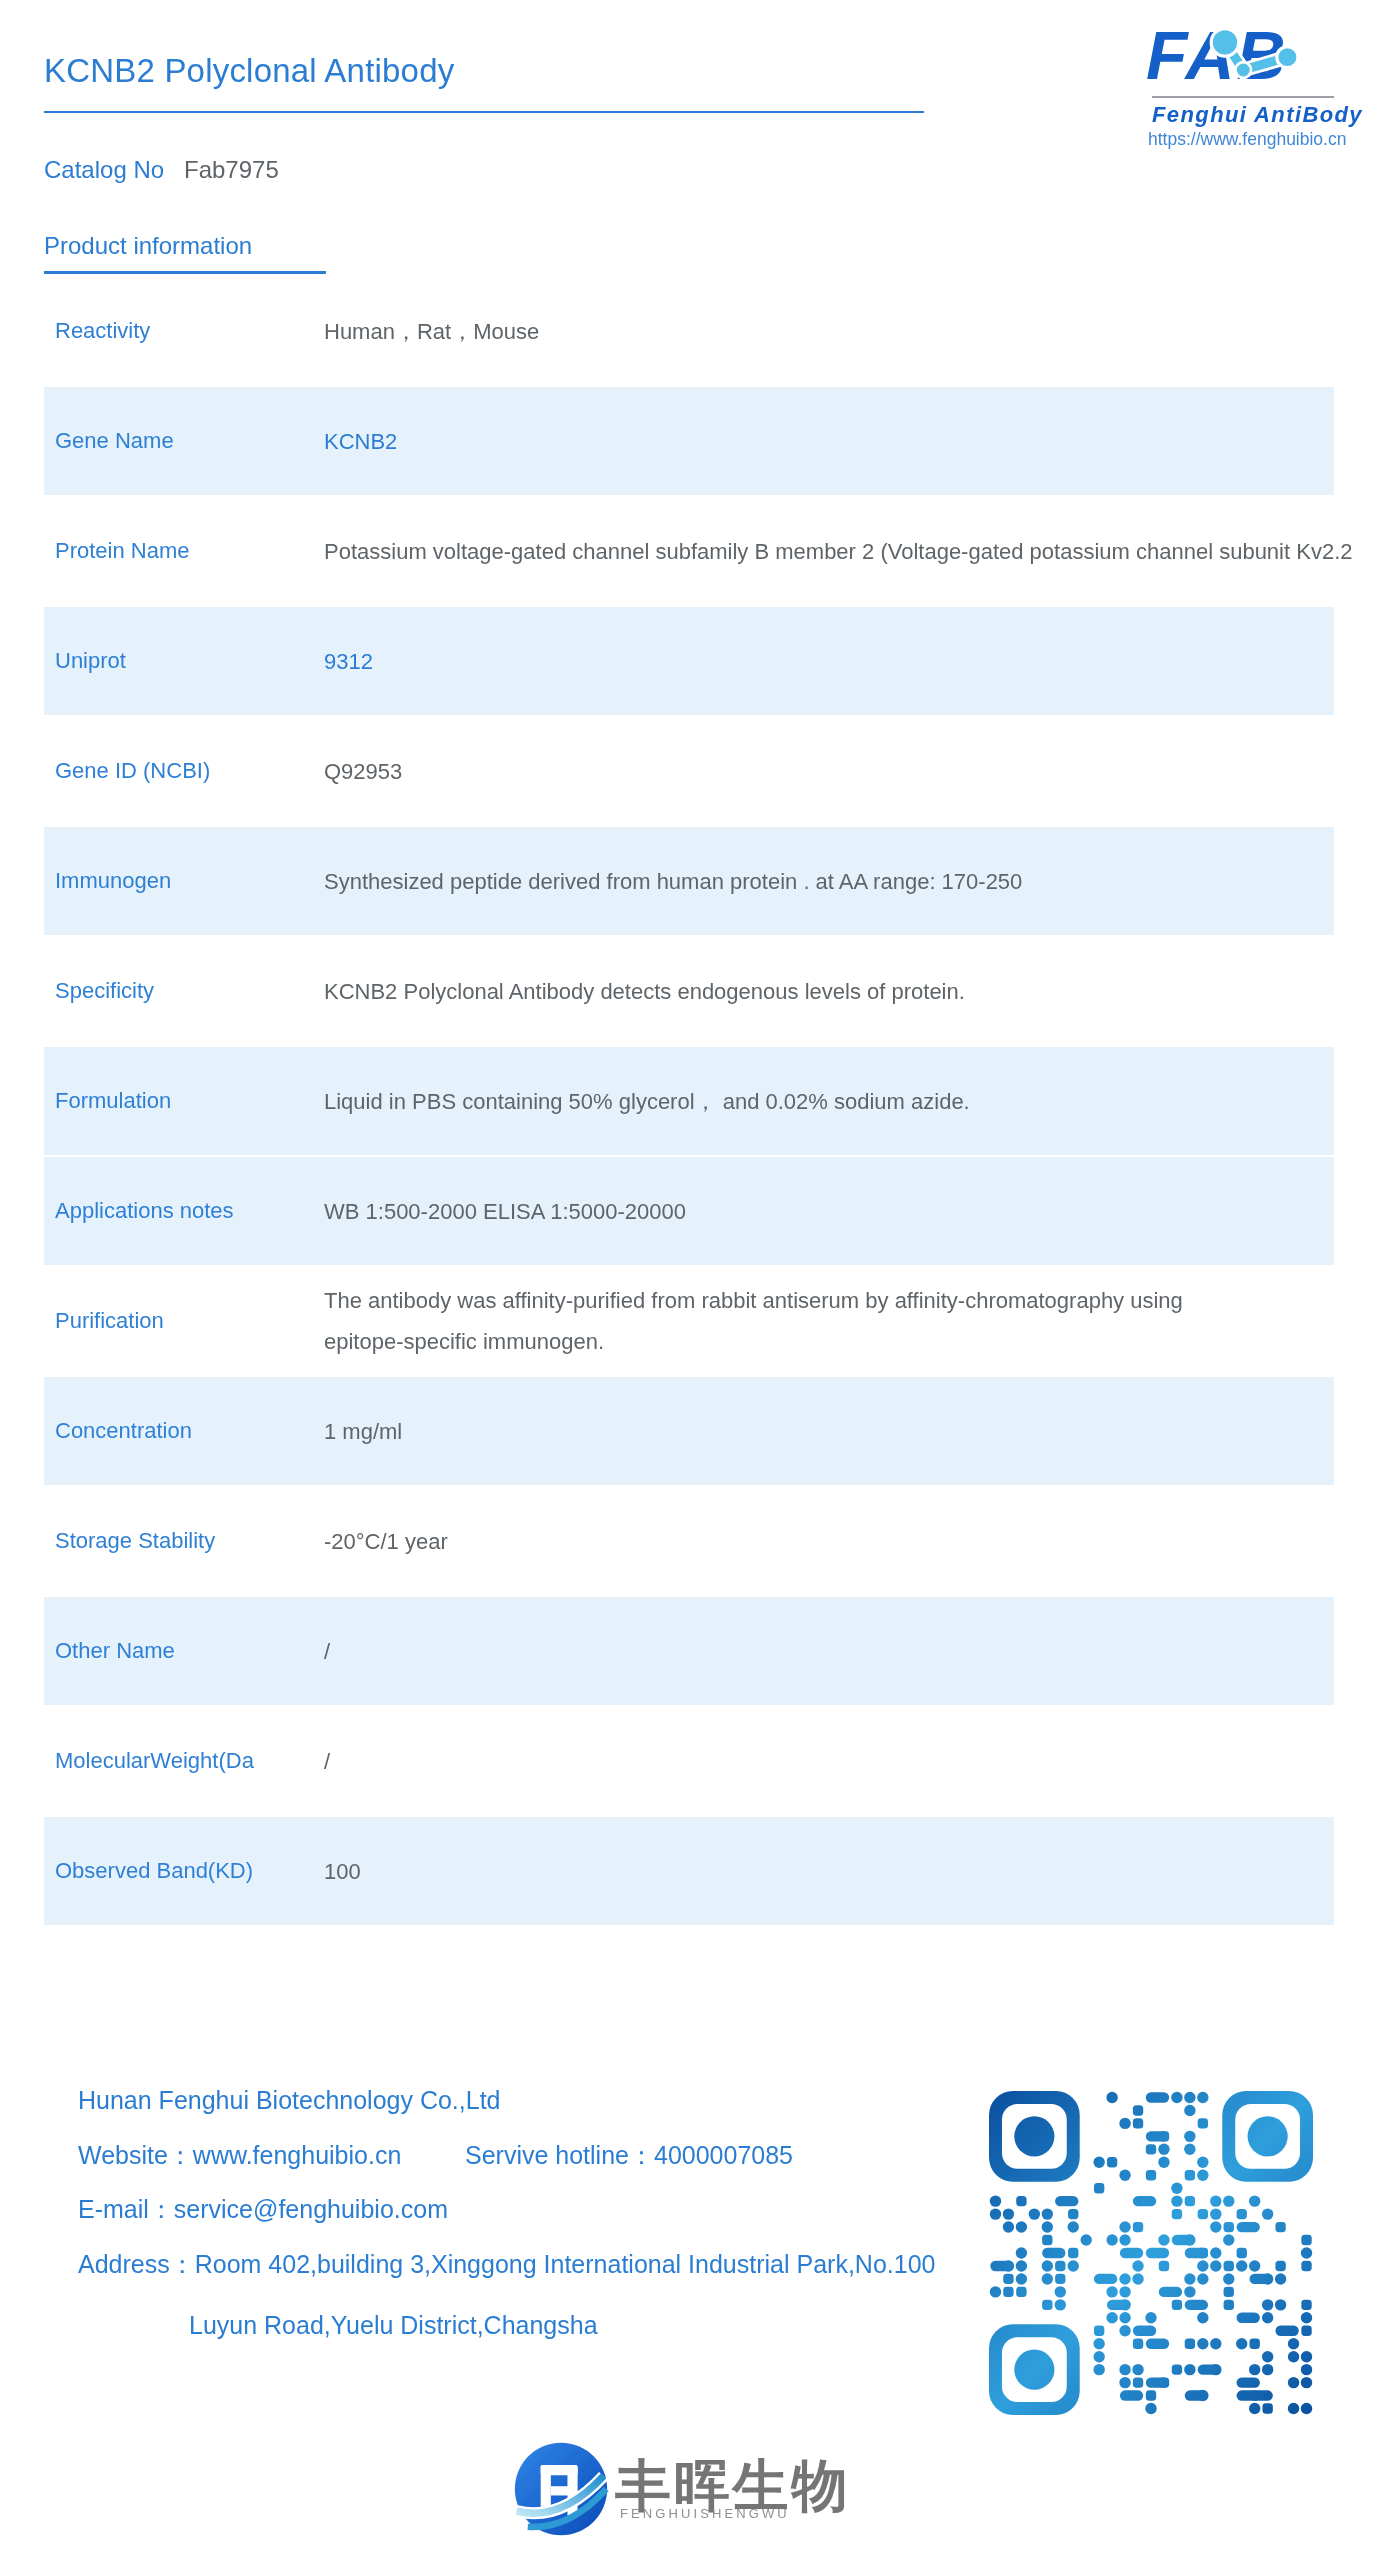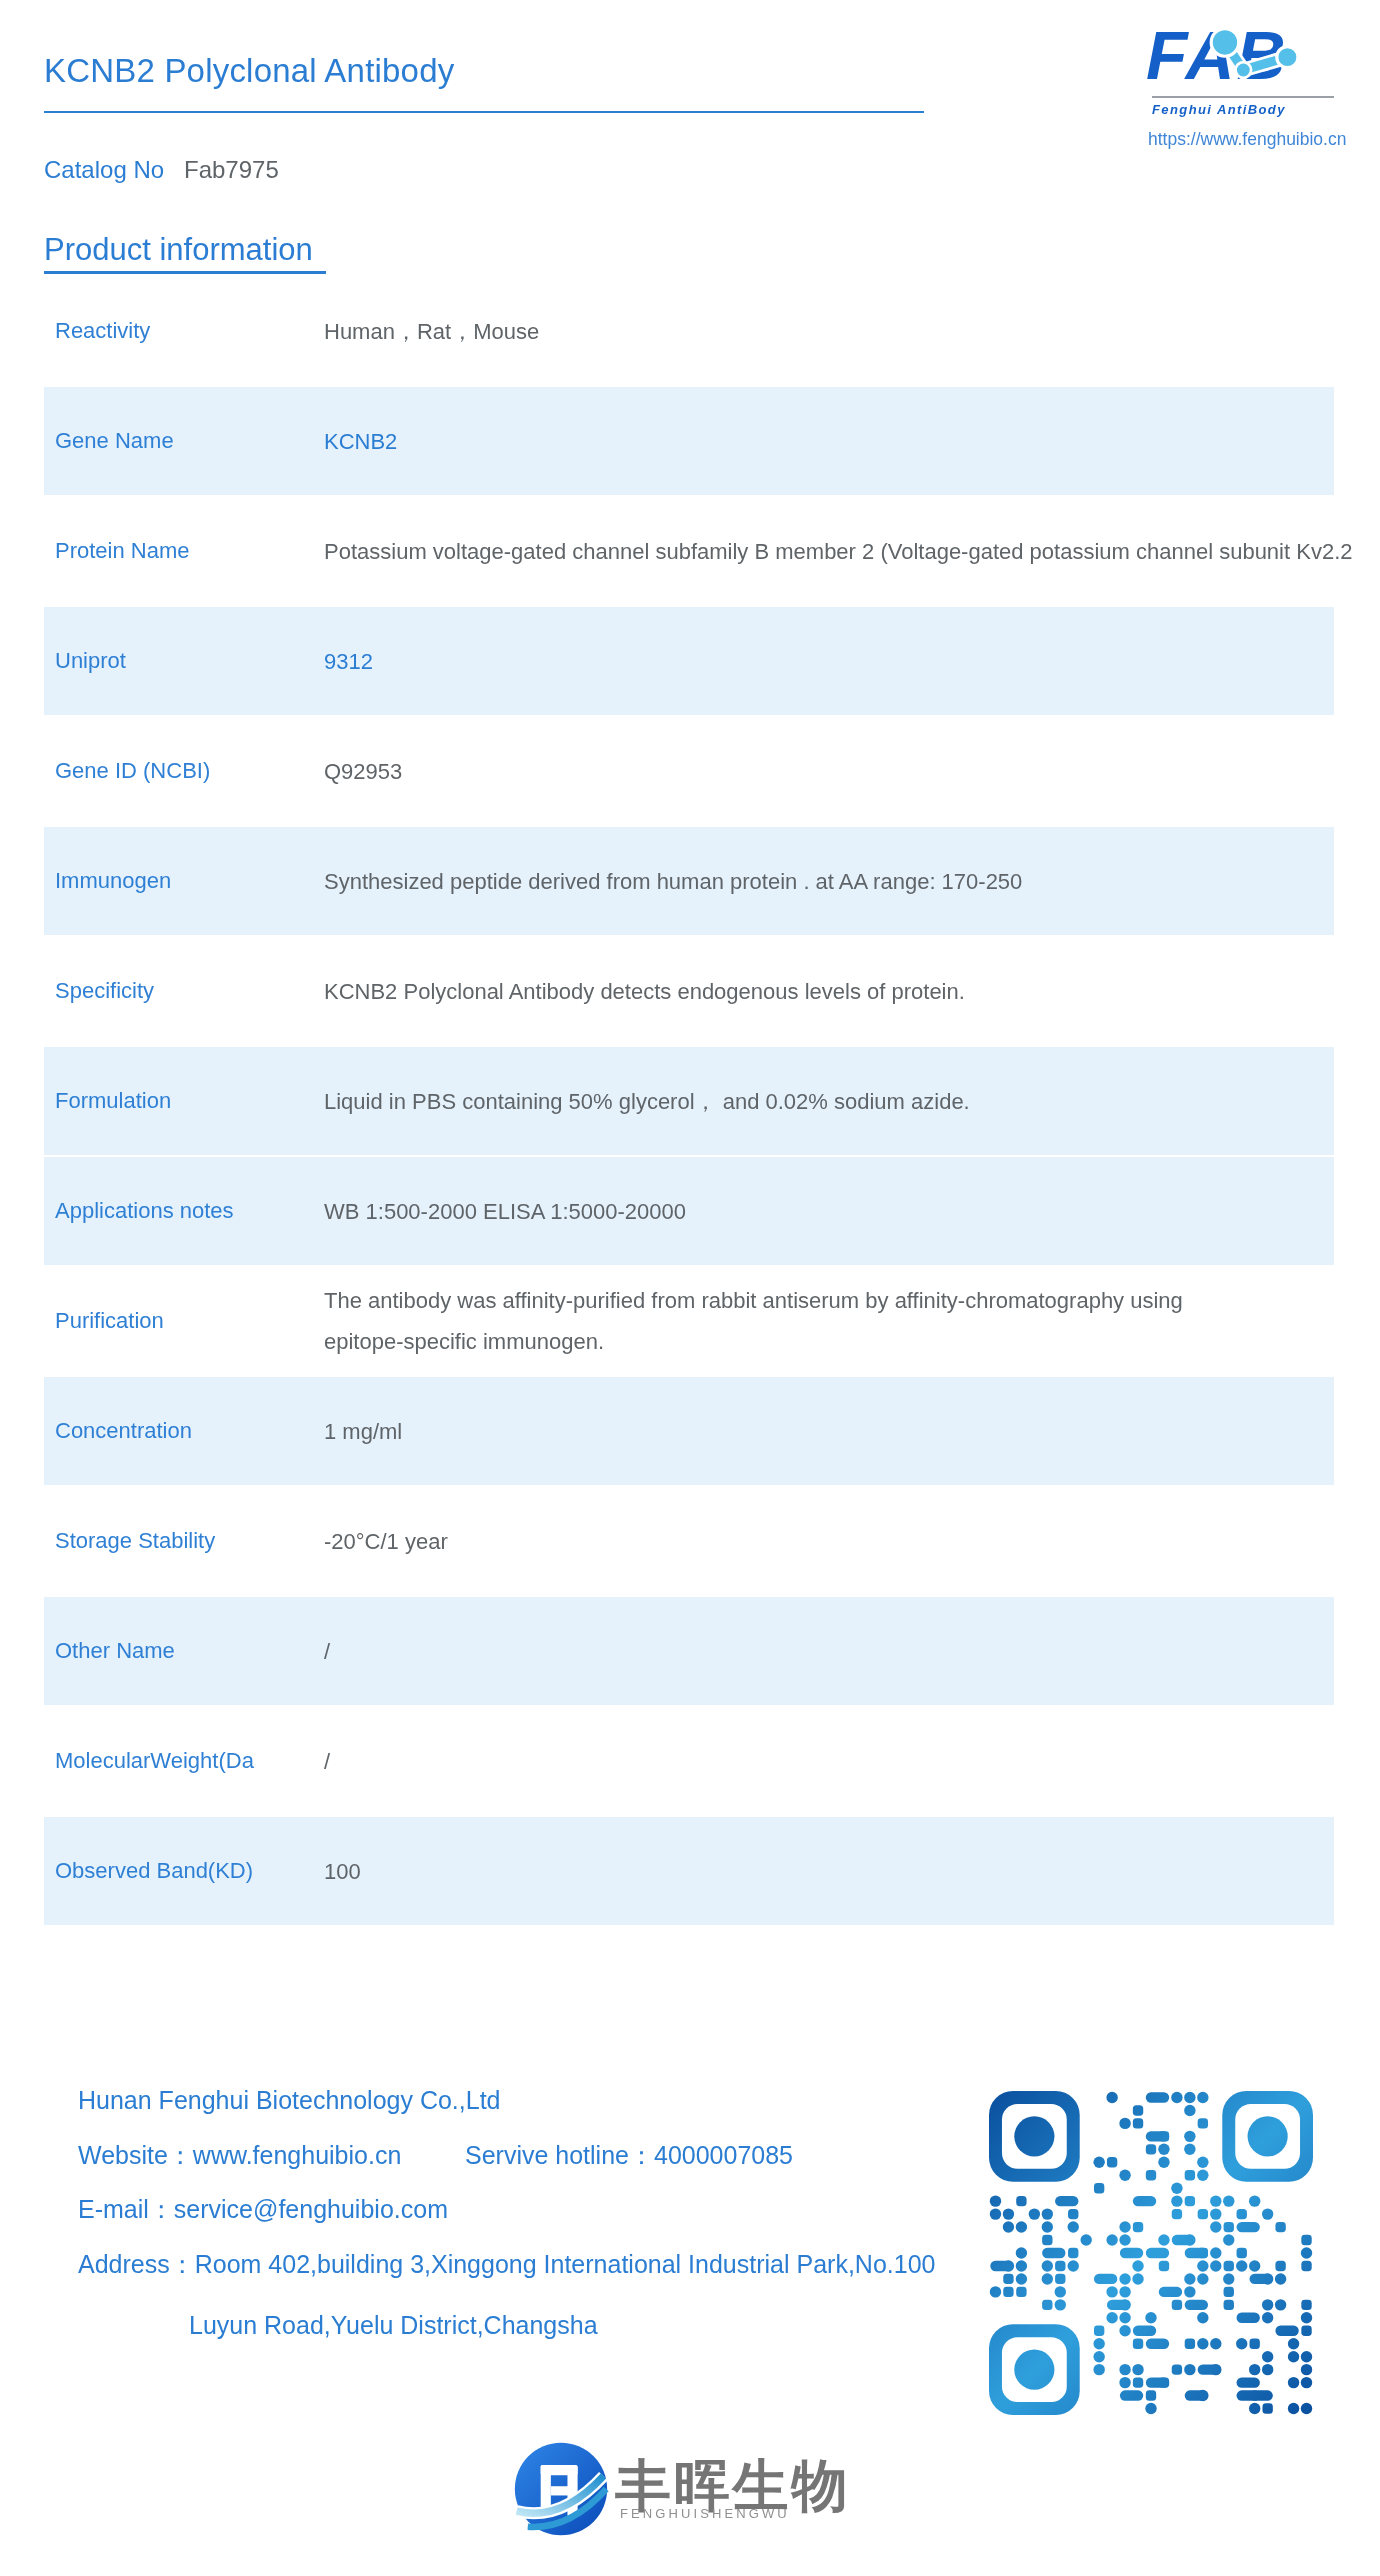--- a/index.html
+++ b/index.html
@@ -5,28 +5,28 @@
   html,body{margin:0;padding:0;background:#fff;}
   .page{position:relative;width:1380px;height:2576px;background:#fff;overflow:hidden;
         font-family:"Liberation Sans","DejaVu Sans",sans-serif;}
   .abs{position:absolute;}
 
   
   .page-title{left:44px;top:52px;font-size:33px;font-weight:500;color:#2a7dd2;letter-spacing:0.2px;}
   .title-underline{left:44px;top:111px;width:880px;height:1.8px;background:#2a7dd2;}
   .brand{left:1146px;top:22px;width:202px;}
   .brand-rule{left:1152px;top:96px;width:182px;height:1.8px;background:#9aa0a6;}
-  .brand-sub{left:1152px;top:102px;font-size:13px;font-weight:bold;font-style:italic;
+  .brand-sub{left:1152px;top:102px;font-size:22px;font-weight:bold;font-style:italic;
              color:#1460c8;letter-spacing:1.4px;}
   .brand-url{left:1148px;top:129px;font-size:17.5px;color:#3f86d6;}
   .catalog-label{left:44px;top:156px;font-size:24px;color:#2a7dd2;}
   .catalog-value{left:184px;top:156px;font-size:24px;color:#5f6468;}
 
   
-  .section-heading{left:44px;top:232px;font-size:31px;color:#2a7dd2;}
+  .section-heading{left:44px;top:232px;font-size:24px;color:#2a7dd2;}
   .heading-underline{left:44px;top:271px;width:282px;height:2.8px;background:#2a7dd2;}
 
   
   #info-table{position:absolute;left:0;top:276px;width:1226px;}
   .row{position:relative;height:110px;}
   .row.hl::before{content:"";position:absolute;left:44px;top:0.9px;width:1290px;bottom:0.9px;
                   background:#e5f2fc;}
   .cell-label{position:absolute;left:55px;top:50%;transform:translateY(-50%);
               font-size:22px;color:#2f80d5;white-space:nowrap;}
   .cell-value{position:absolute;left:324px;top:50%;transform:translateY(-50%);

